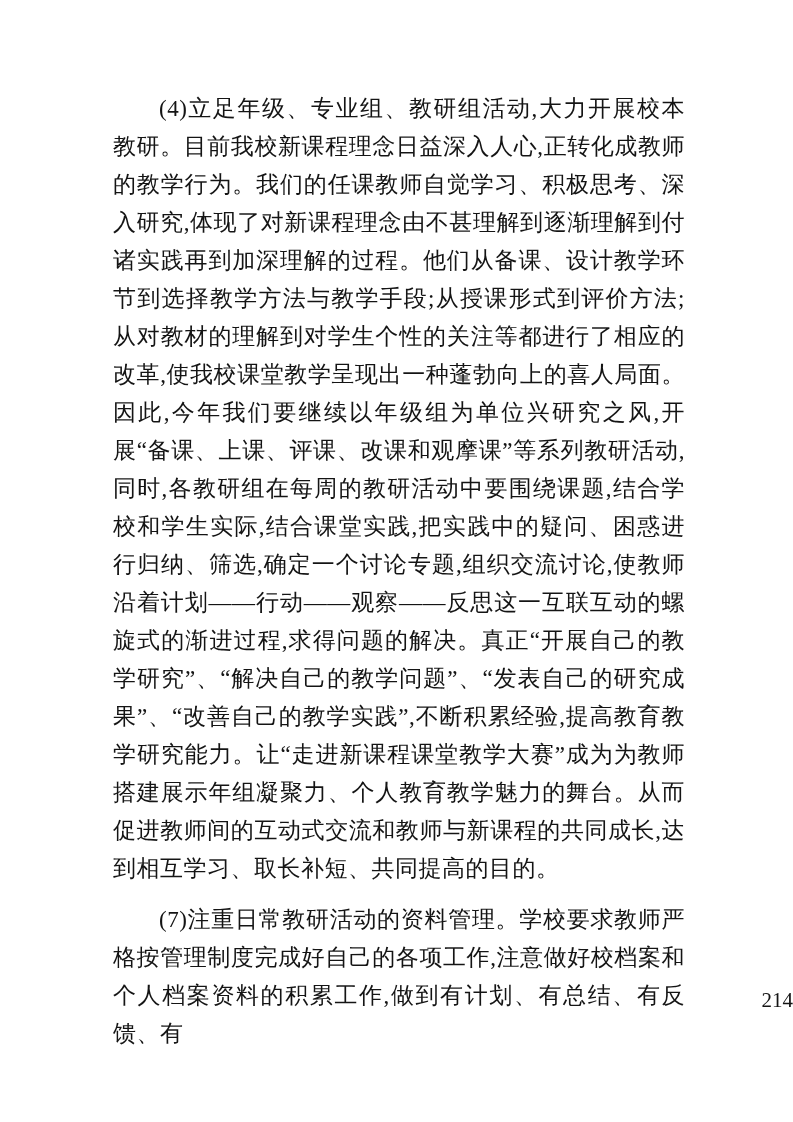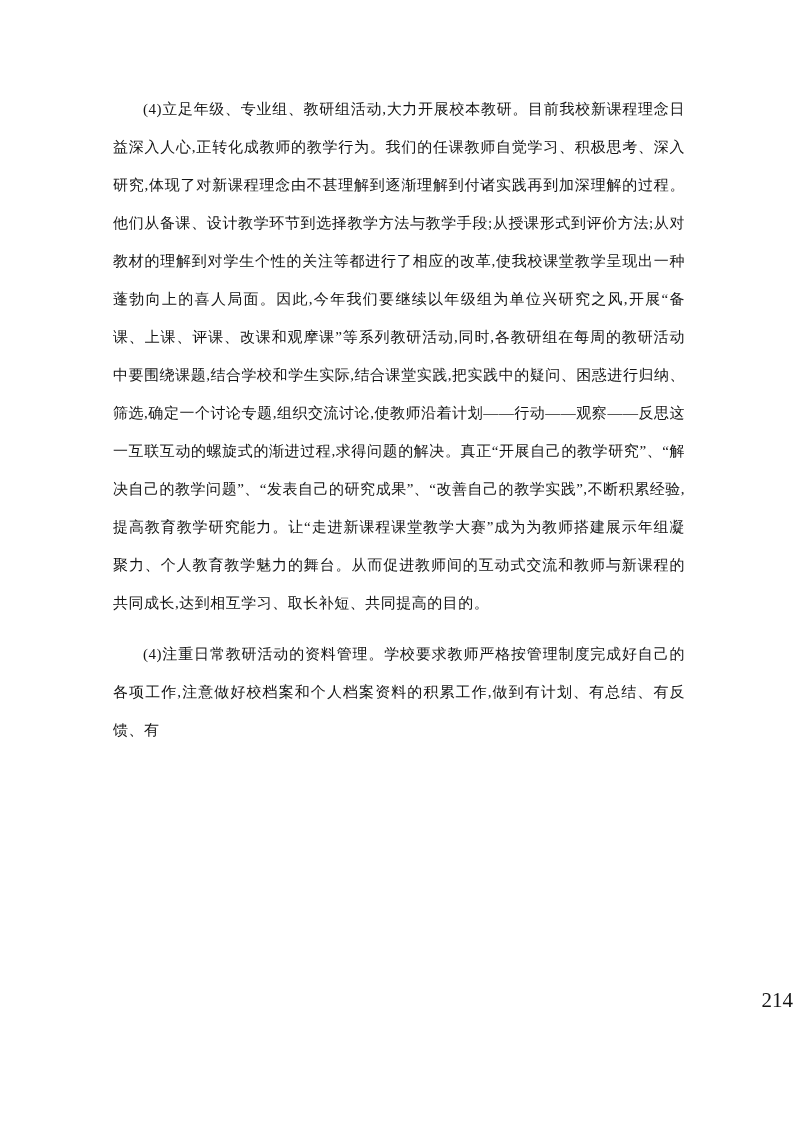--- a/index.html
+++ b/index.html
@@ -15,21 +15,21 @@
     font-family: "Liberation Serif", "DejaVu Serif", serif;
     color: #141414;
   }
   .text-block {
     position: absolute;
     left: 113px;
     top: 90px;
     width: 572px;
   }
   .text-block p {
-    font-size: 15px;
+    font-size: 23px;
     line-height: 38px;
     text-align: justify;
     text-justify: inter-ideograph;
     text-indent: 2em;
     letter-spacing: 0.5px;
     word-break: break-all;
     color: #141414;
   }
   .text-block p + p {
     margin-top: 13px;
@@ -44,16 +44,16 @@
     font-family: "Liberation Serif", "DejaVu Serif", serif;
     color: #141414;
   }
 </style>
 </head>
 <body>
 
 <div class="page">
   <div class="text-block">
     <p>(4)立足年级、专业组、教研组活动,大力开展校本教研。目前我校新课程理念日益深入人心,正转化成教师的教学行为。我们的任课教师自觉学习、积极思考、深入研究,体现了对新课程理念由不甚理解到逐渐理解到付诸实践再到加深理解的过程。他们从备课、设计教学环节到选择教学方法与教学手段;从授课形式到评价方法;从对教材的理解到对学生个性的关注等都进行了相应的改革,使我校课堂教学呈现出一种蓬勃向上的喜人局面。因此,今年我们要继续以年级组为单位兴研究之风,开展“备课、上课、评课、改课和观摩课”等系列教研活动,同时,各教研组在每周的教研活动中要围绕课题,结合学校和学生实际,结合课堂实践,把实践中的疑问、困惑进行归纳、筛选,确定一个讨论专题,组织交流讨论,使教师沿着计划——行动——观察——反思这一互联互动的螺旋式的渐进过程,求得问题的解决。真正“开展自己的教学研究”、“解决自己的教学问题”、“发表自己的研究成果”、“改善自己的教学实践”,不断积累经验,提高教育教学研究能力。让“走进新课程课堂教学大赛”成为为教师搭建展示年组凝聚力、个人教育教学魅力的舞台。从而促进教师间的互动式交流和教师与新课程的共同成长,达到相互学习、取长补短、共同提高的目的。</p>
-    <p>(4)注重日常教研活动的资料管理。学校要求教师严格按管理制度完成好自己的各项工作,注意做好校档案和个人档案资料的积累工作,做到有计划、有总结、有反馈、有</p>
+    <p>(7)注重日常教研活动的资料管理。学校要求教师严格按管理制度完成好自己的各项工作,注意做好校档案和个人档案资料的积累工作,做到有计划、有总结、有反馈、有</p>
   </div>
   <div class="page-number">214</div>
 </div>
 
 </body></html>

